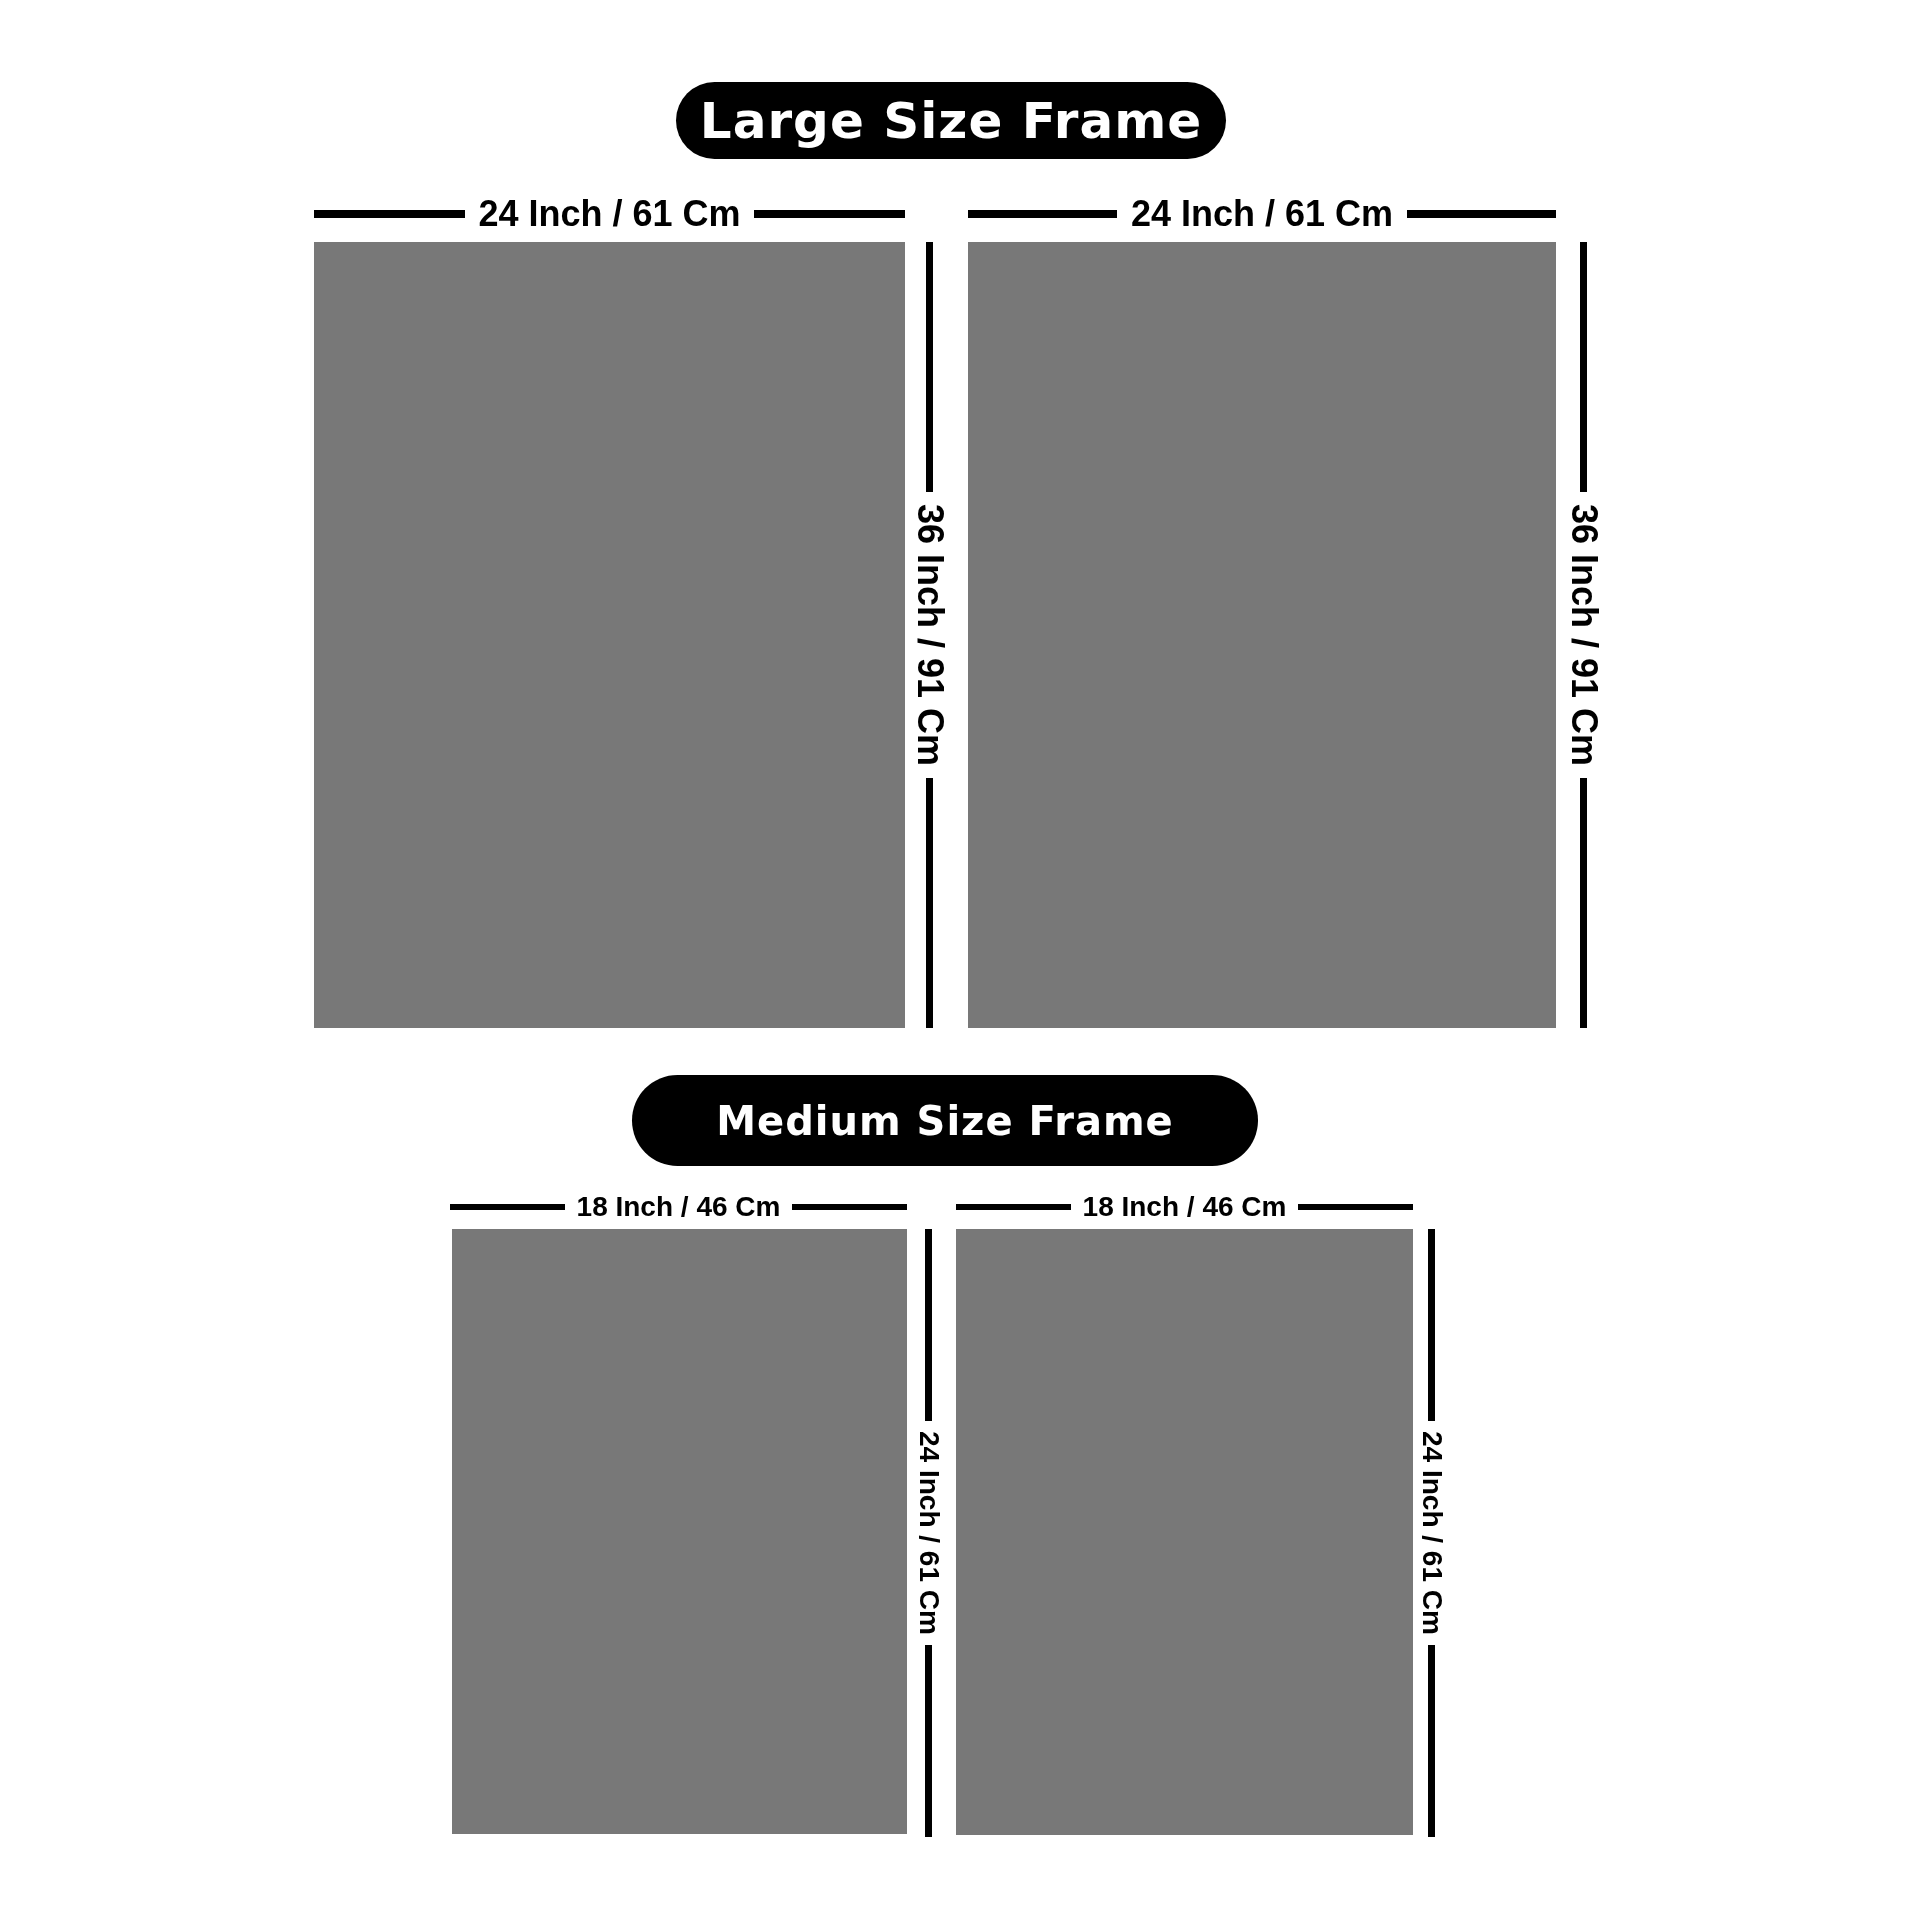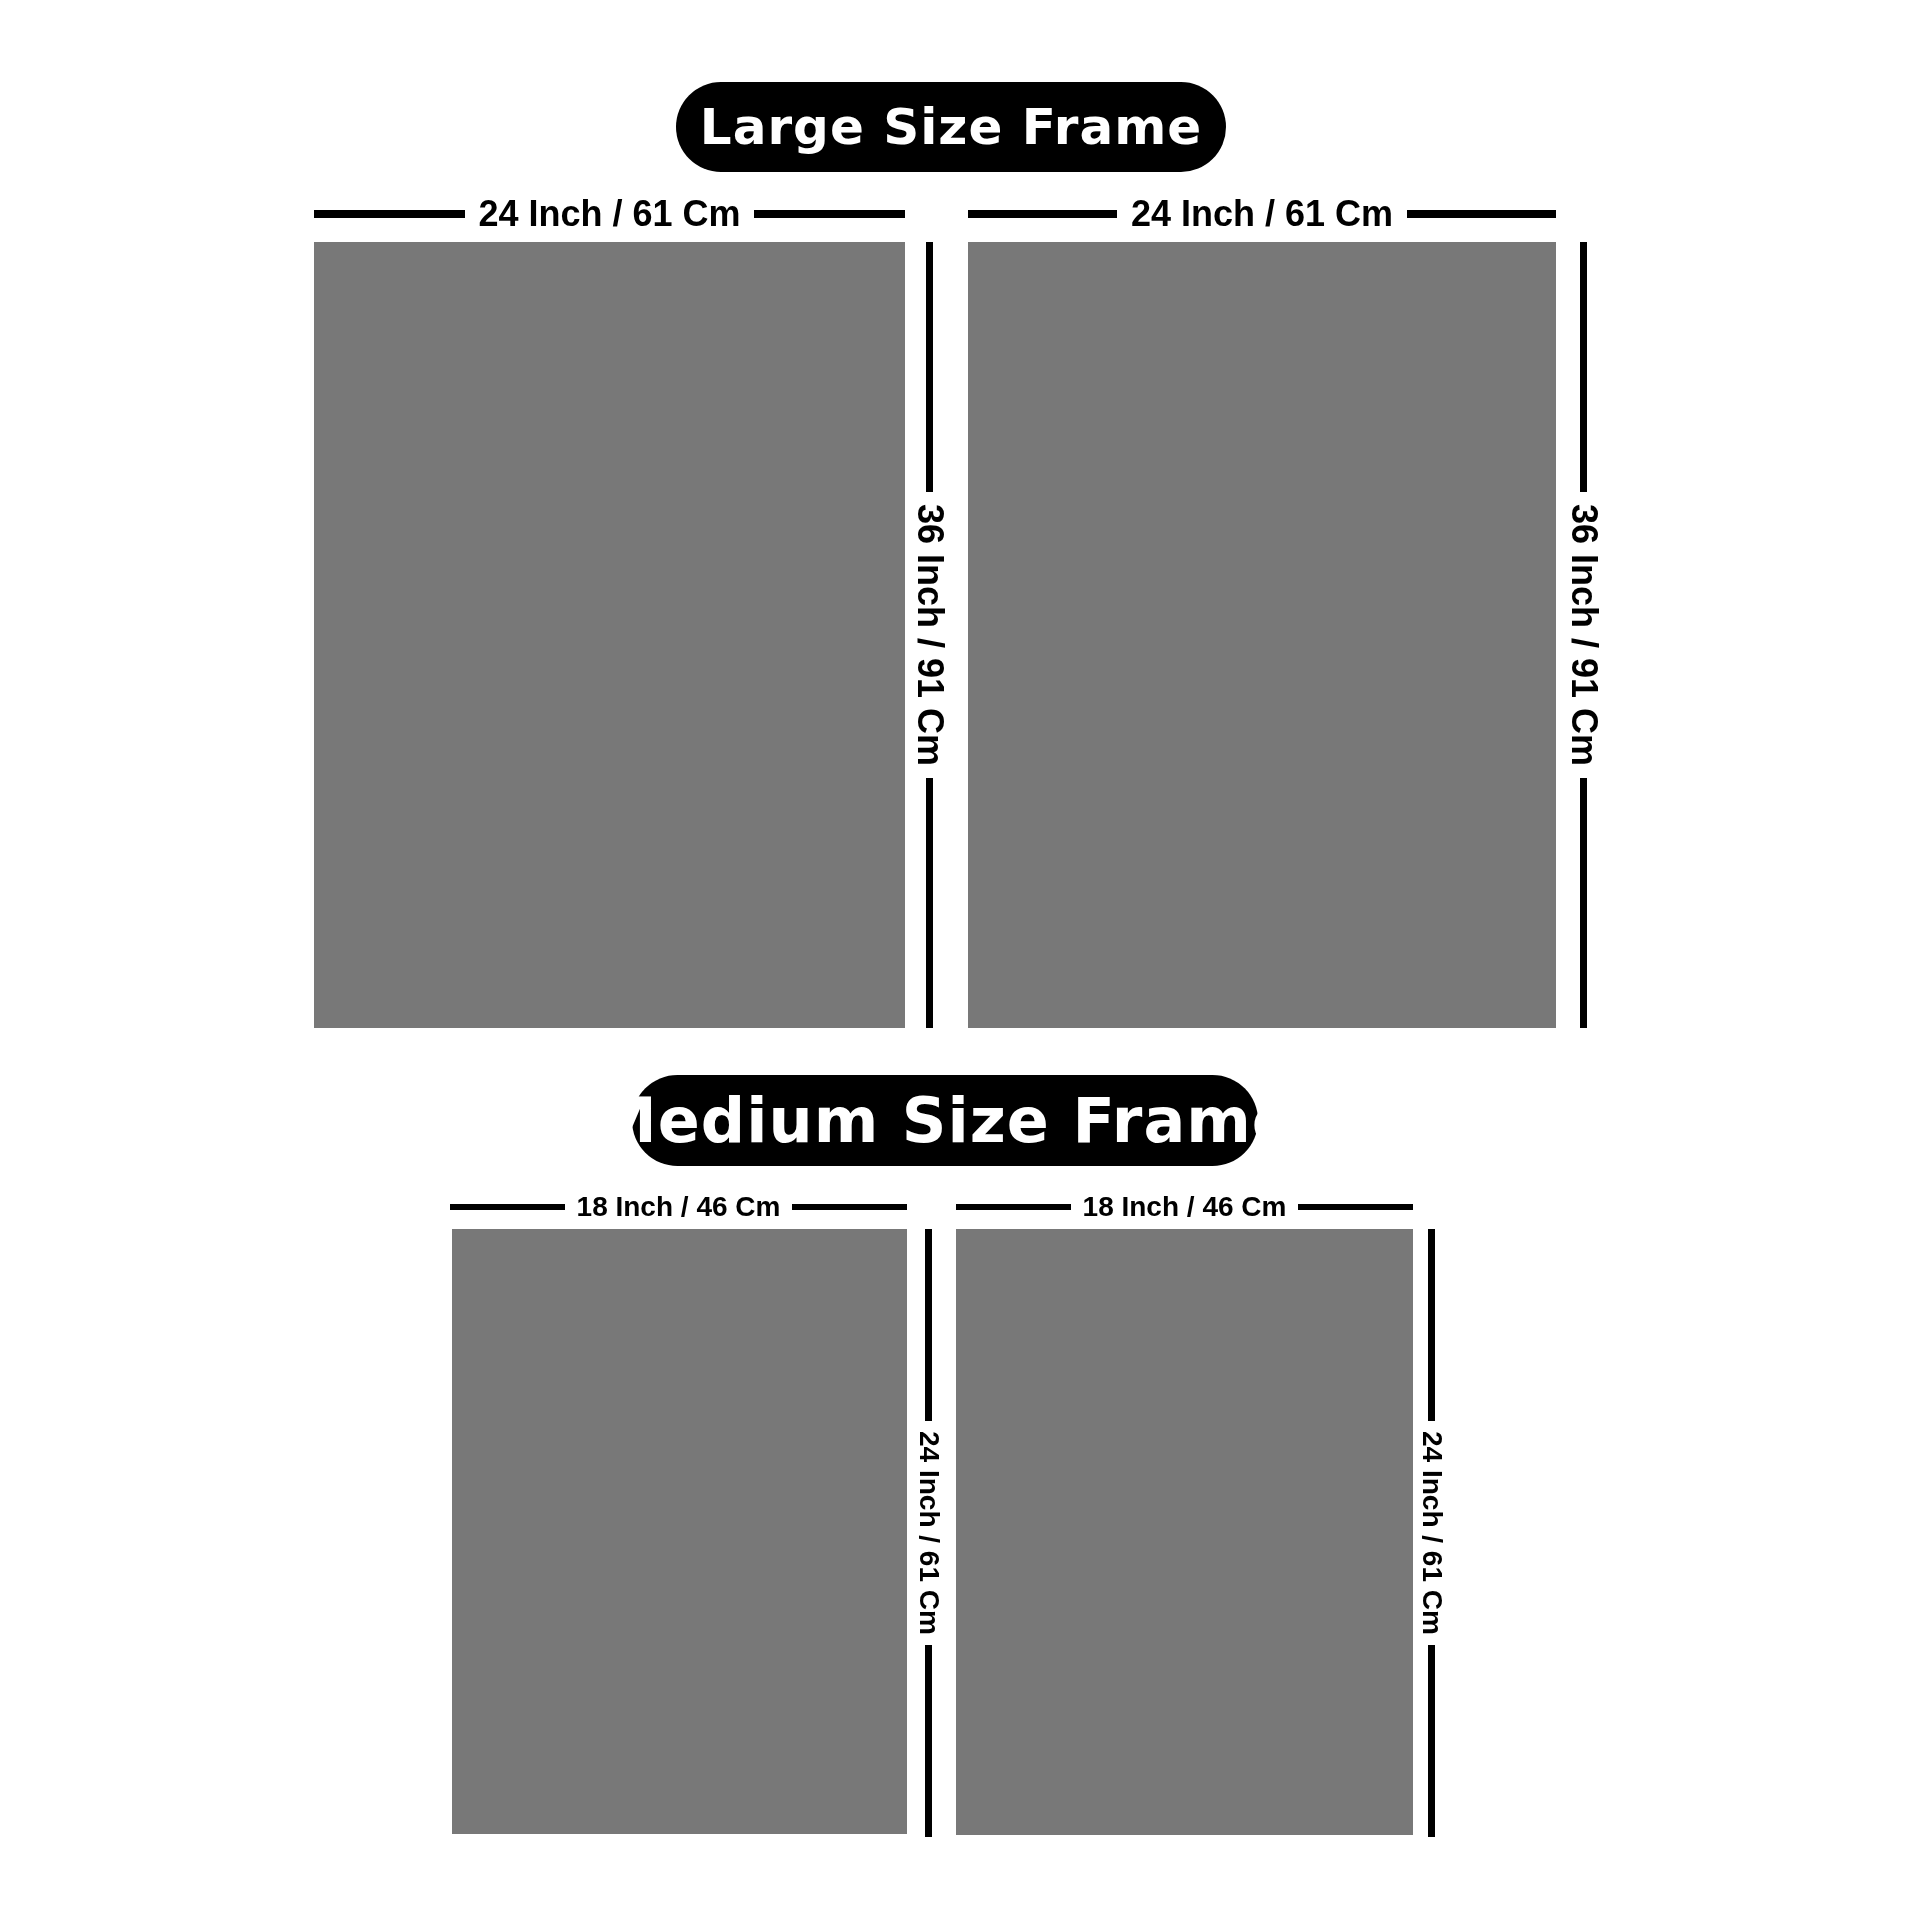--- a/index.html
+++ b/index.html
@@ -70,21 +70,21 @@
   .md .hline { height: 6.8px; }
   .md.hdim { gap: 11.6px; text-align: right; }
   .md .vline { width: 6.8px; }
   .md.vdim { gap: 9.7px; }
 </style>
 </head>
 <body>
 
 <div id="canvas">
 
-  <div class="pill" style="left:676px; top:82px; width:550px; height:90px; font-size:50px;">
+  <div class="pill" style="left:676px; top:82px; width:550px; height:77px; font-size:50px;">
     <span>Large Size Frame</span>
   </div>
 
   <div class="hdim" style="left:314px; top:189px; width:591px; height:50px; font-size:36px;">
     <span class="hline"></span>
     <span class="label">24 Inch / 61 Cm</span>
     <span class="hline"></span>
   </div>
 
   <div class="hdim" style="left:968px; top:189px; width:588px; height:50px; font-size:36px;">
@@ -101,21 +101,21 @@
     <span class="label">36 Inch / 91 Cm</span>
     <span class="vline"></span>
   </div>
 
   <div class="vdim" style="left:1564px; top:242px; width:39px; height:786px; font-size:36px;">
     <span class="vline"></span>
     <span class="label">36 Inch / 91 Cm</span>
     <span class="vline"></span>
   </div>
 
-  <div class="pill" style="left:632px; top:1075px; width:626px; height:91px; font-size:62px;">
+  <div class="pill" style="left:632px; top:1075px; width:626px; height:91px; font-size:40px;">
     <span>Medium Size Frame</span>
   </div>
 
   <div class="hdim md" style="left:450px; top:1186px; width:457px; height:42px; font-size:28px;">
     <span class="hline"></span>
     <span class="label">18 Inch / 46 Cm</span>
     <span class="hline"></span>
   </div>
 
   <div class="hdim md" style="left:956px; top:1186px; width:457px; height:42px; font-size:28px;">

